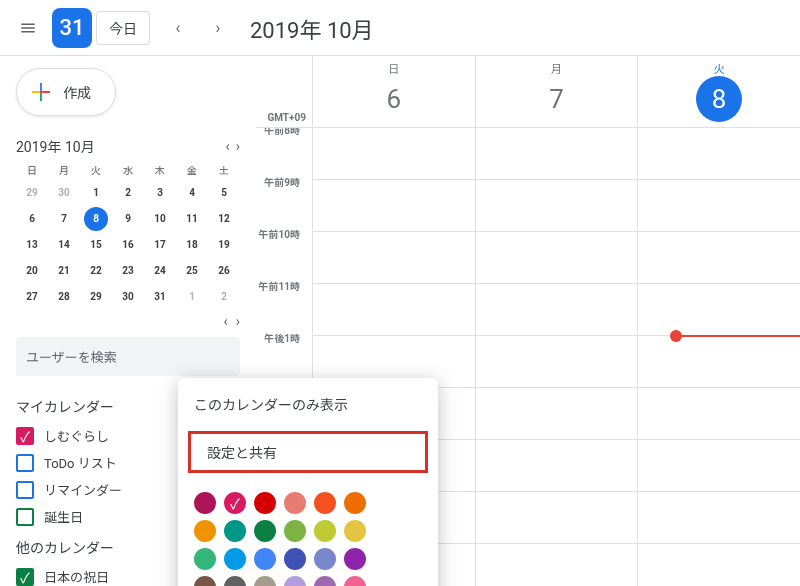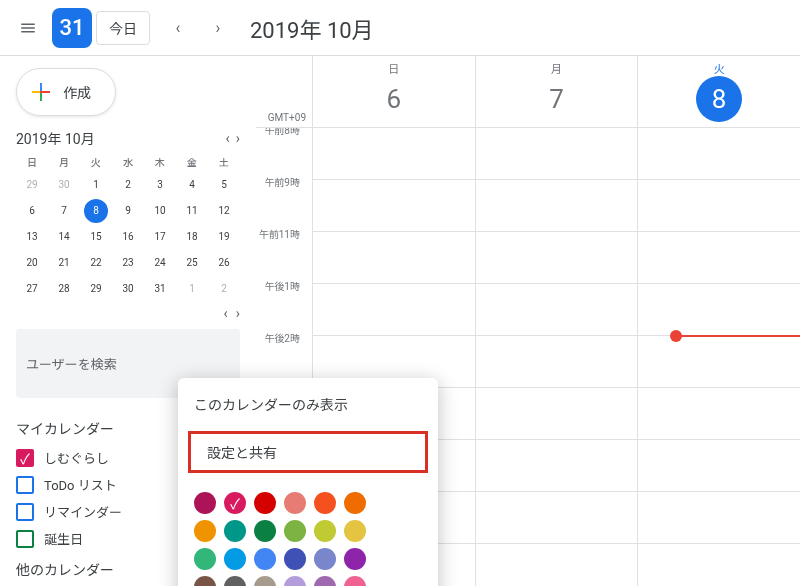--- a/index.html
+++ b/index.html
@@ -5,39 +5,39 @@
   * { margin:0; padding:0; box-sizing:border-box; font-family:Roboto,"Noto Sans JP",Arial,sans-serif; }
   body { width:800px; height:586px; overflow:hidden; background:#fff; color:#3c4043; }
   .header { display:flex; align-items:center; height:56px; padding:0 8px; border-bottom:1px solid #dadce0; }
   .hamburger,.nav-btn { width:40px; height:40px; display:flex; align-items:center; justify-content:center; cursor:pointer; border-radius:50%; color:#5f6368;}
   .logo { width:40px; height:40px; background:#1a73e8; border-radius:8px; color:#fff; display:flex; align-items:center; justify-content:center; font-size:22px; font-weight:500; margin:0 4px;}
   .app-title { font-size:22px; color:#5f6368; margin-left:4px; margin-right:40px;}
   .today-btn { border:1px solid #dadce0; border-radius:4px; padding:6px 12px; font-size:14px; cursor:pointer; color:#3c4043; margin-right:8px;}
   .date-title { font-size:22px; color:#3c4043; margin-left:12px; }
   .body { display:flex; height:530px; }
   .sidebar { width:256px; padding:12px 16px 0 16px; }
-  .create-btn { display:inline-flex; align-items:center; gap:10px; border:1px solid #dadce0; border-radius:24px; height:48px; padding:0 24px 0 12px; font-size:14px; box-shadow:0 1px 3px rgba(60,64,67,.15); cursor:pointer; margin-bottom:8px;}
+  .create-btn { display:inline-flex; align-items:center; gap:10px; border:1px solid #dadce0; border-radius:24px; height:48px; padding:0 24px 0 12px; font-size:14px; box-shadow:0 1px 3px rgba(60,64,67,.15); cursor:pointer; margin-bottom:16px;}
   .plus-svg{width:24px;height:24px;}
   .mini-head { display:flex; align-items:center; justify-content:space-between; font-size:14px; color:#3c4043; margin:4px 0 6px;}
   .mini-nav { display:flex; gap:6px; color:#5f6368;}
   .mini-nav span{cursor:pointer;font-size:14px;}
   .mini-grid { display:grid; grid-template-columns:repeat(7,1fr); text-align:center; font-size:10px; gap:2px 0;}
   .mini-grid .dow { color:#70757a; font-weight:500; }
-  .mini-grid .d { height:24px; line-height:24px; color:#3c4043; cursor:pointer; border-radius:50%;}
+  .mini-grid .d { height:24px; line-height:24px; color:#3c4043; cursor:pointer; border-radius:50%;font-weight:bold;}
   .mini-grid .other { color:#b0b0b0; }
   .mini-grid .today { background:#1a73e8; color:#fff; width:24px; margin:0 auto;}
   .chev-row{display:flex;justify-content:flex-end;gap:8px;color:#5f6368;margin:4px 0 8px;}
   .chev-row span{cursor:pointer;font-size:14px;}
-  .search-box{background:#f1f3f4;border-radius:4px;padding:25px 10px;font-size:13px;color:#5f6368;margin:6px 0 14px;cursor:text;}
+  .search-box{background:#f1f3f4;border-radius:4px;padding:10px 10px;font-size:13px;color:#5f6368;margin:6px 0 14px;cursor:text;}
   .section-head{display:flex;justify-content:space-between;align-items:center;font-size:14px;padding:6px 0;cursor:pointer;}
   .cal-item{display:flex;align-items:center;gap:10px;font-size:13px;padding:4px 0;}
   .cb{width:18px;height:18px;border-radius:2px;border:2px solid;display:flex;align-items:center;justify-content:center;color:#fff;font-size:14px;cursor:pointer;}
   .cb.checked::after{content:"✓";}
   .grid{flex:1;position:relative;display:flex;}
-  .gutter{width:56px;text-align:right;font-size:10px;color:#70757a;padding-right:6px;}
+  .gutter{width:56px;text-align:right;font-size:10px;color:#70757a;padding-right:6px;font-weight:bold;}
   .cols{flex:1;display:flex;position:relative;}
   .col{flex:1;border-left:1px solid #e0e0e0;}
   .dayhead{display:flex;border-bottom:1px solid #e0e0e0;height:72px;}
   .dayhead .gutter{display:flex;align-items:flex-end;justify-content:flex-end;padding-bottom:4px;}
   .dayhead .dh{flex:1;text-align:center;border-left:1px solid #e0e0e0;}
   .dow-lbl{font-size:11px;color:#70757a;margin-top:4px;}
   .dow-lbl.today{color:#1a73e8;}
   .daynum{font-size:26px;color:#70757a;width:46px;height:46px;line-height:46px;margin:0 auto;border-radius:50%;cursor:pointer;}
   .daynum.today{background:#1a73e8;color:#fff;}
   .slot{height:52px;border-bottom:1px solid #e0e0e0;}
@@ -195,20 +195,23 @@
       </div>
       <div style="flex:1;display:flex;position:relative;overflow:hidden;">
         <div class="gutter" id="time-gutter">
             <div class="time-lbl">
               <span>午前8時</span>
             </div>
             <div class="time-lbl">
               <span>午前9時</span>
             </div>
             <div class="time-lbl">
+              <span>午前10時</span>
+            </div>
+            <div class="time-lbl">
               <span>午前11時</span>
             </div>
             <div class="time-lbl">
               <span>午後1時</span>
             </div>
             <div class="time-lbl">
               <span>午後2時</span>
             </div>
             <div class="time-lbl">
               <span></span>

